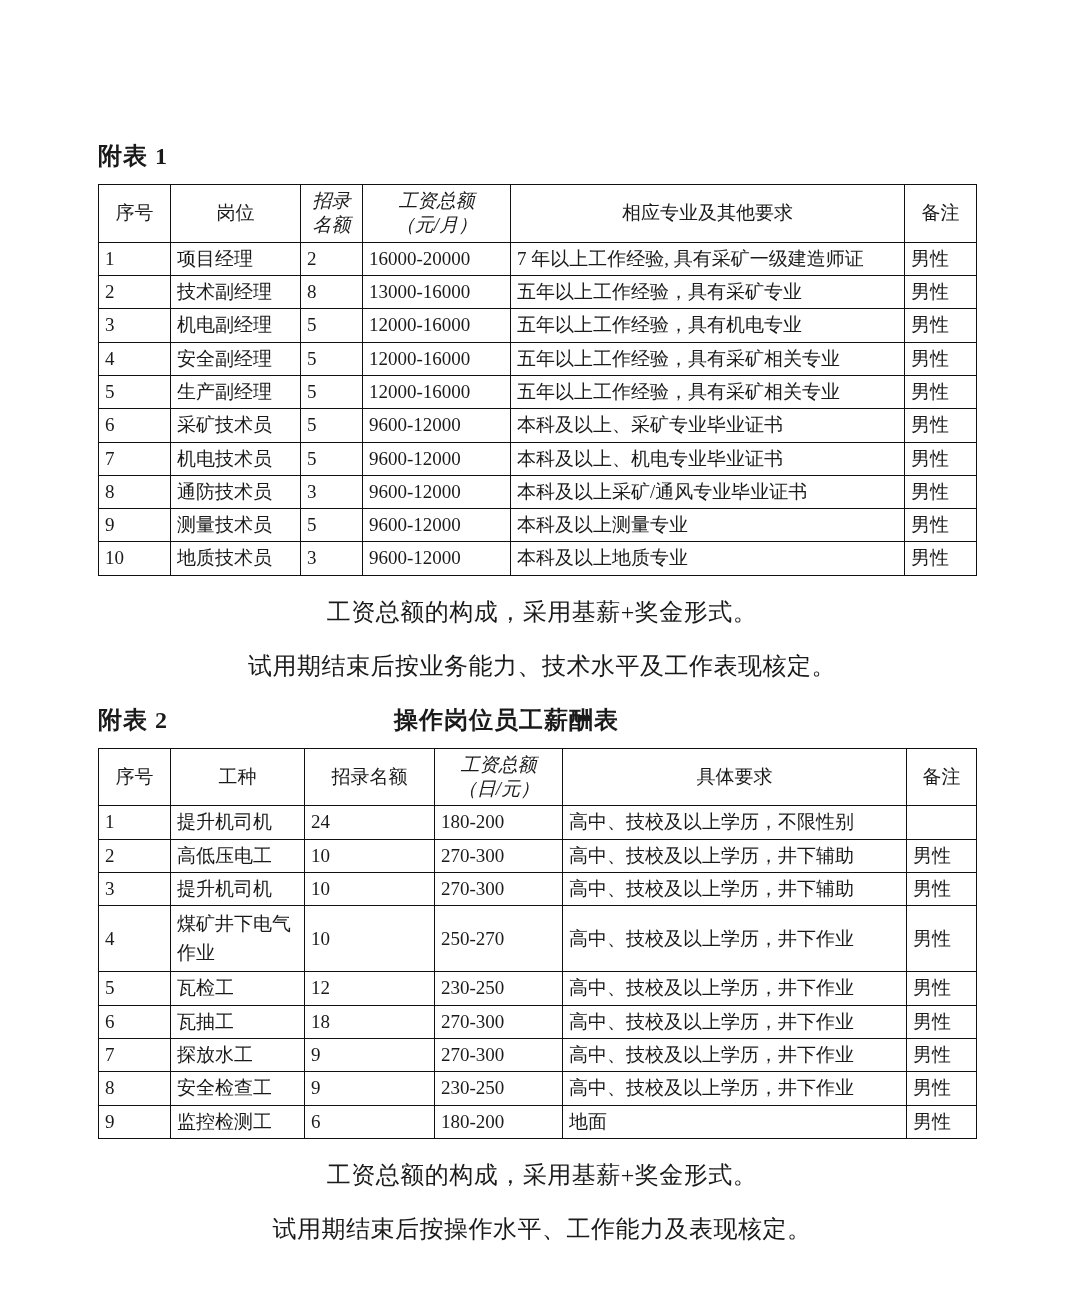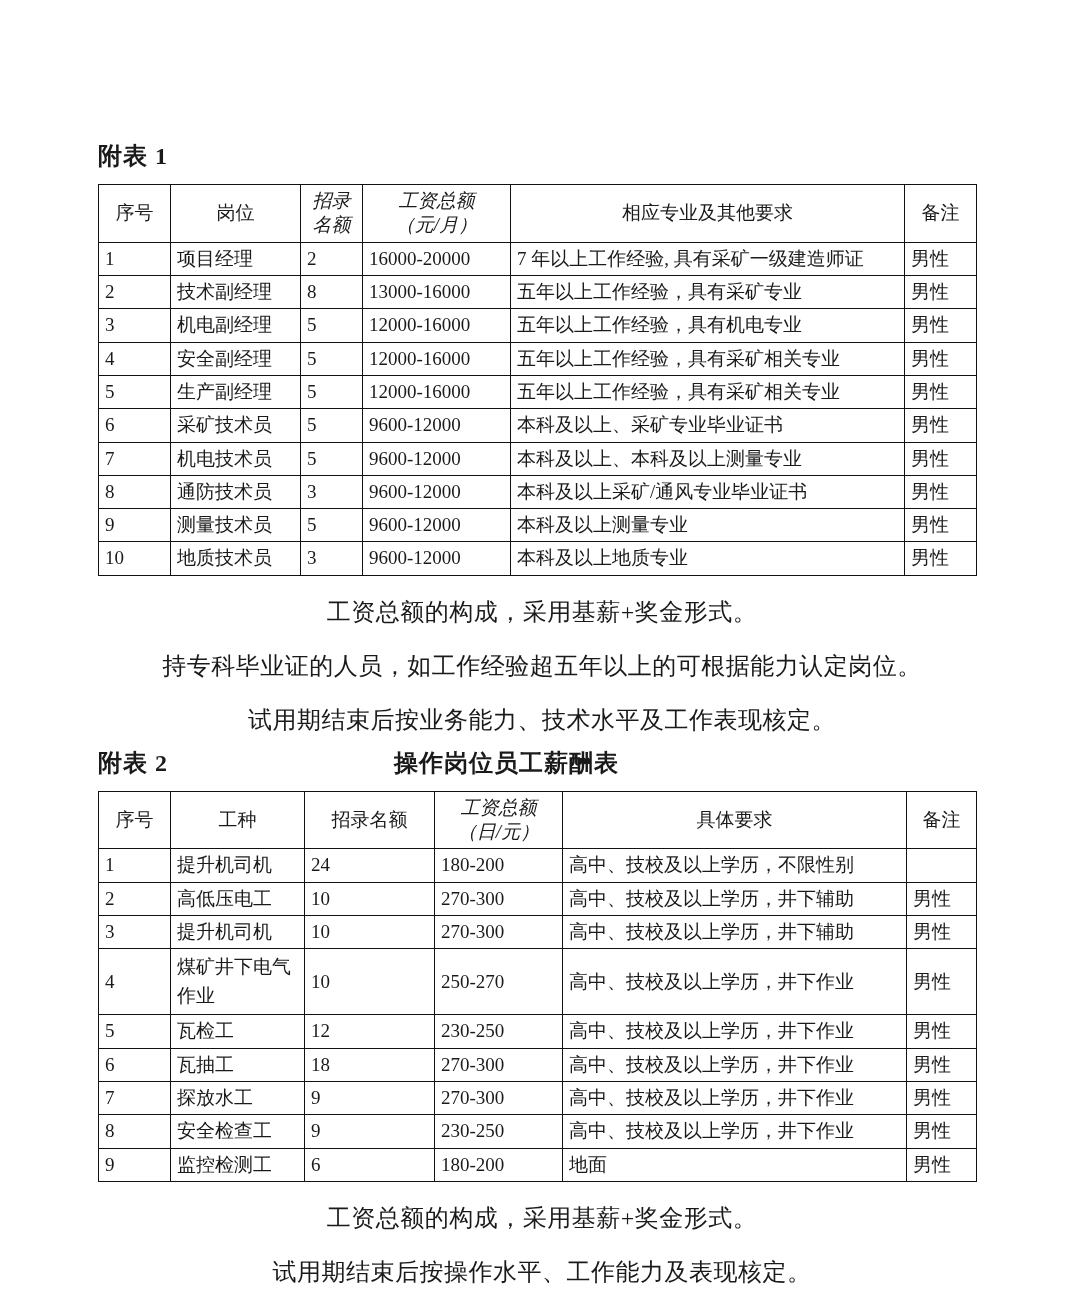--- a/index.html
+++ b/index.html
@@ -88,21 +88,21 @@
 
   
   p.para {
     font-size: 24px;
     margin: 18px 0 0 0;
     line-height: 1.5;
     letter-spacing: 0.5px;
     text-align: center;
   }
   .gap-before { margin-top: 22px; }
-  .section-2 { margin-top: 9px; }
+  .section-2 { margin-top: 20px; }
 </style>
 </head>
 <body>
 
 <div class="page">
   <div class="content">
 
     <div class="title-row">
       <span class="label">附表 1</span>
     </div>
@@ -179,21 +179,21 @@
           <td class="c-left">5</td>
           <td class="c-center">9600-12000</td>
           <td class="c-left">本科及以上、采矿专业毕业证书</td>
           <td class="c-left">男性</td>
         </tr>
         <tr>
           <td class="c-left">7</td>
           <td class="c-left">机电技术员</td>
           <td class="c-left">5</td>
           <td class="c-center">9600-12000</td>
-          <td class="c-left">本科及以上、本科及以上测量专业</td>
+          <td class="c-left">本科及以上、机电专业毕业证书</td>
           <td class="c-left">男性</td>
         </tr>
         <tr>
           <td class="c-left">8</td>
           <td class="c-left">通防技术员</td>
           <td class="c-left">3</td>
           <td class="c-center">9600-12000</td>
           <td class="c-left">本科及以上采矿/通风专业毕业证书</td>
           <td class="c-left">男性</td>
         </tr>
@@ -210,21 +210,20 @@
           <td class="c-left">地质技术员</td>
           <td class="c-left">3</td>
           <td class="c-center">9600-12000</td>
           <td class="c-left">本科及以上地质专业</td>
           <td class="c-left">男性</td>
         </tr>
       </tbody>
     </table>
 
     <p class="para">工资总额的构成，采用基薪+奖金形式。</p>
-    <p class="para gap-before">持专科毕业证的人员，如工作经验超五年以上的可根据能力认定岗位。</p>
     <p class="para gap-before">试用期结束后按业务能力、技术水平及工作表现核定。</p>
 
     <div class="title-row section-2">
       <span class="label">附表 2</span>
       <span class="heading">操作岗位员工薪酬表</span>
     </div>
 
     <table class="doc-table t2">
       <colgroup>
         <col class="c0">

